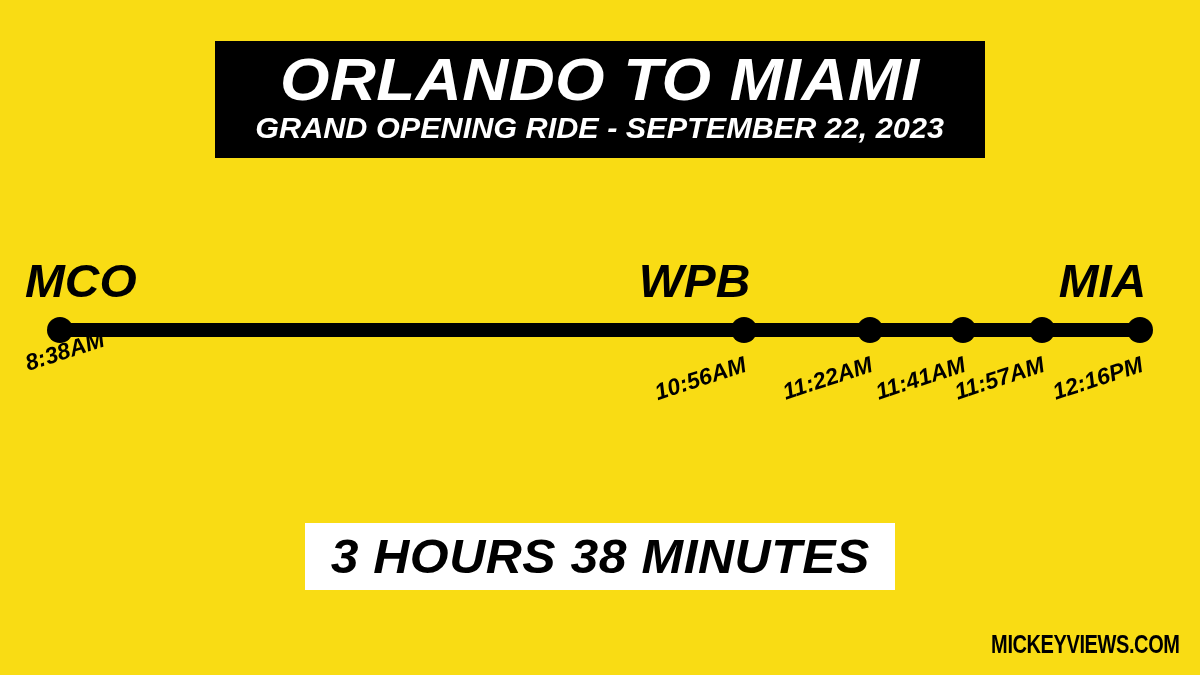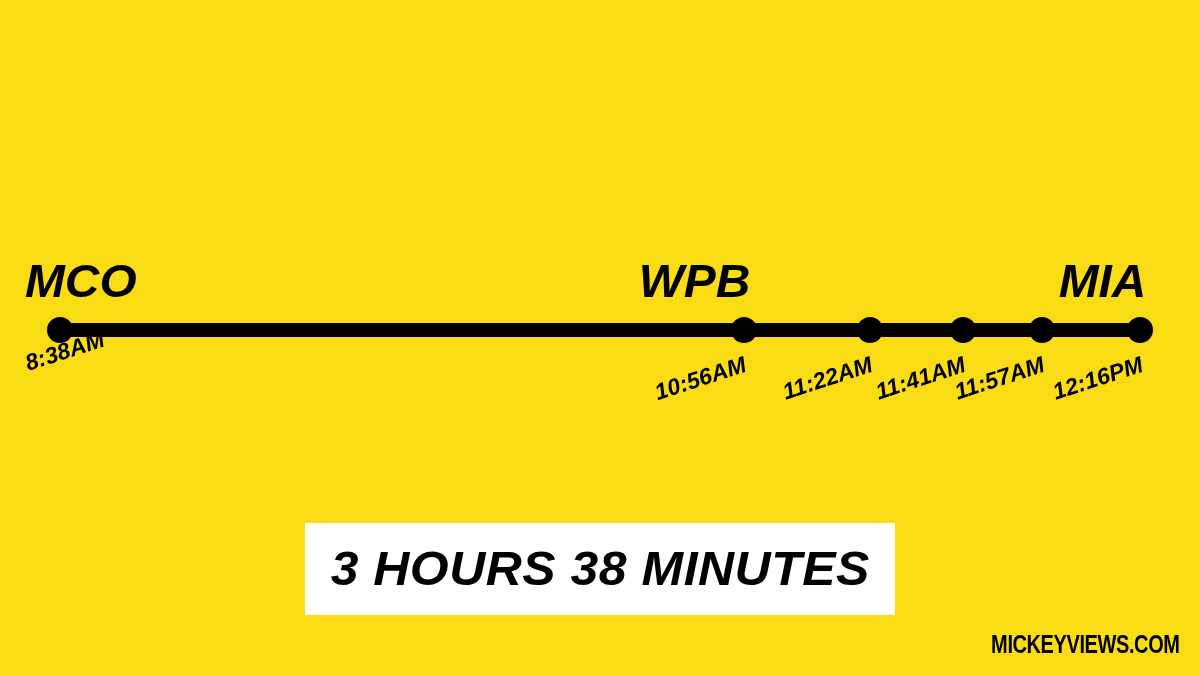--- a/index.html
+++ b/index.html
@@ -119,21 +119,21 @@
     transform-origin: right top;
     transform: rotate(-18deg);
   }
 
   
   #duration-banner {
     position: absolute;
     left: 305px;
     top: 523px;
     width: 590px;
-    height: 92px;
+    height: 67px;
     background: #FFFFFF;
     display: flex;
     align-items: center;
     justify-content: center;
     text-align: center;
   }
   #duration-text {
     color: #000000;
     font-family: "Liberation Sans", sans-serif;
     font-weight: bold;
@@ -159,20 +159,24 @@
     white-space: nowrap;
     transform: scaleX(0.80);
     transform-origin: right bottom;
   }
 </style>
 </head>
 <body>
 
 <div id="poster" style="background: rgb(249, 220, 20);">
 
+  <div id="title-block">
+    <div id="title-main">ORLANDO TO MIAMI</div>
+    <div id="title-sub">GRAND OPENING RIDE - SEPTEMBER 22, 2023</div>
+  </div>
 
   <div id="timeline">
     <div id="timeline-rail" style="left: 60px; width: 1080px;"></div>
     <div id="stops-layer">
         <div class="stop" style="left: 60px;">
           <div class="stop-dot" style="background: rgb(0, 0, 0);"></div>
           <div class="stop-name" style="right: auto; left: -35px; transform-origin: left bottom;">MCO</div>
           <div class="stop-time" style="right: auto; left: -38px; transform-origin: left top;">8:38AM</div>
         </div>
         <div class="stop" style="left: 744px;">

